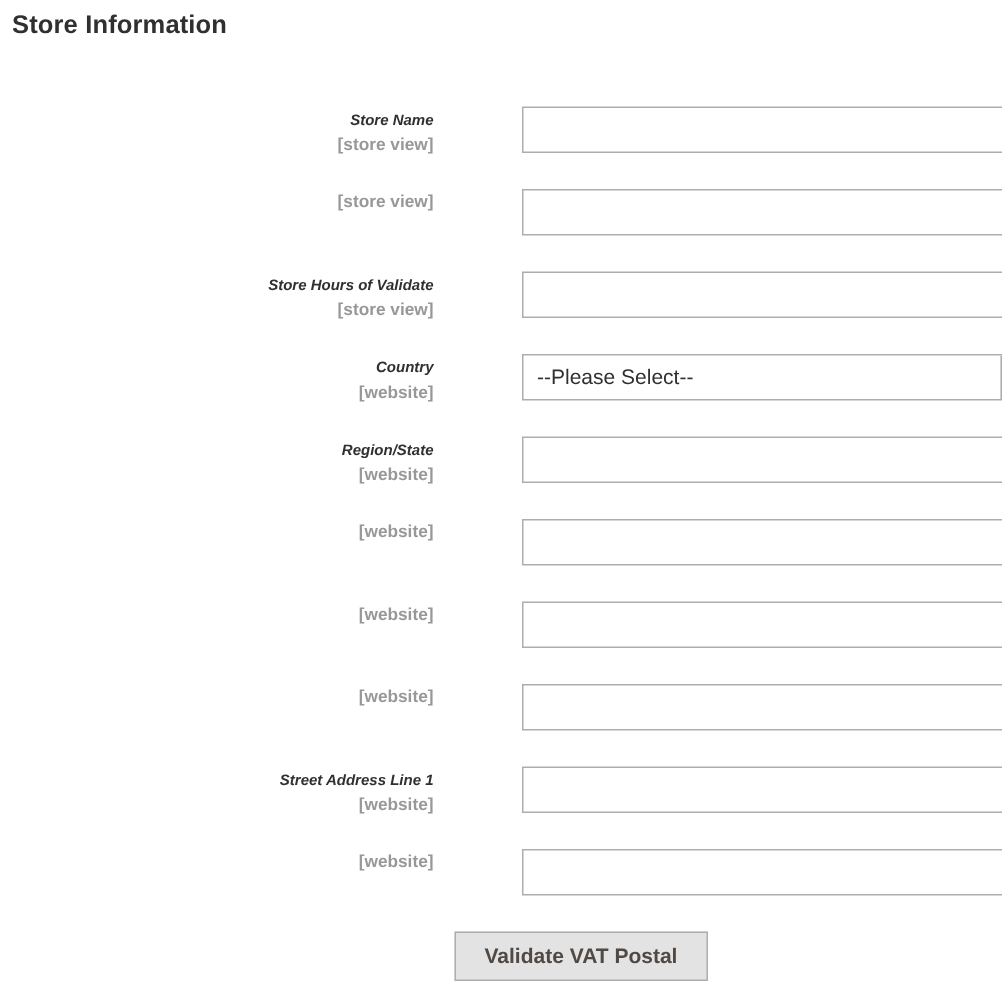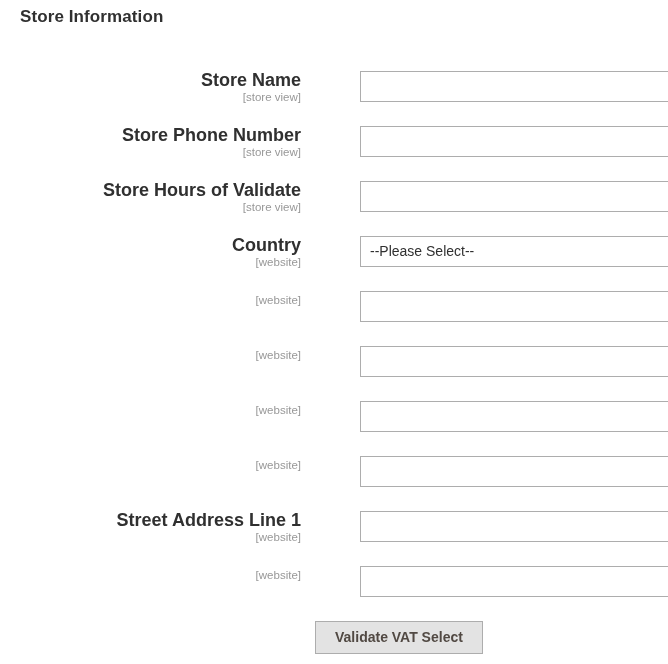--- a/index.html
+++ b/index.html
@@ -14,21 +14,20 @@
     -webkit-font-smoothing: antialiased;
     overflow: hidden;
     position: relative;
   }
 
   .page {
     position: relative;
     width: 572px;
     height: 664px;
     background: #ffffff;
-    margin-left: 12px;
   }
 
   
   .section-title {
     position: absolute;
     left: 8px;
     top: 6px;
     font-size: 17px;
     font-weight: bold;
     color: #303030;
@@ -54,30 +53,31 @@
     left: 0;
     top: 0;
     width: 289px;
     text-align: right;
     padding-top: 9px;
     box-sizing: border-box;
   }
 
   .field-label {
     display: block;
-    font-size: 18px;
+    font-size: 10px;
     font-weight: bold;
     color: #303030;
     line-height: 17px;
+    font-style: italic;
   }
 
   .field-scope {
     display: block;
     font-size: 11.5px;
-    font-weight: normal;
+    font-weight: bold;
     color: #989898;
     line-height: 14px;
     margin-top: 1px;
   }
 
   .control {
     position: absolute;
     left: 303px;
     top: 8px;
     width: 353px;
@@ -184,21 +184,20 @@
         <span class="field-label">Store Name</span>
         <span class="field-scope">[store view]</span>
       </div>
       <div class="control">
         <input class="text-input" type="text" value="" placeholder="" style="">
       </div>
     </div>
 
     <div class="field-row">
       <div class="label-block">
-        <span class="field-label">Store Phone Number</span>
         <span class="field-scope">[store view]</span>
       </div>
       <div class="control">
         <input class="text-input" type="text" value="" placeholder="" style="">
       </div>
     </div>
 
     <div class="field-row">
       <div class="label-block">
         <span class="field-label">Store Hours of Validate</span>
@@ -219,20 +218,21 @@
           <span class="select-value">--Please Select--</span>
           <span class="select-arrow-btn">
             <span class="tri"></span>
           </span>
         </div>
       </div>
     </div>
 
     <div class="field-row">
       <div class="label-block">
+        <span class="field-label">Region/State</span>
         <span class="field-scope">[website]</span>
       </div>
       <div class="control">
         <input class="text-input" type="text" value="" placeholder="" style="">
       </div>
     </div>
 
     <div class="field-row">
       <div class="label-block">
         <span class="field-scope">[website]</span>
@@ -273,17 +273,17 @@
     <div class="field-row">
       <div class="label-block">
         <span class="field-scope">[website]</span>
       </div>
       <div class="control">
         <input class="text-input" type="text" value="" placeholder="" style="">
       </div>
     </div>
 
     <div class="button-row">
-      <button class="validate-btn" type="button">Validate VAT Select</button>
+      <button class="validate-btn" type="button">Validate VAT Postal</button>
     </div>
 
   </div>
 </div>
 
 </body></html>

